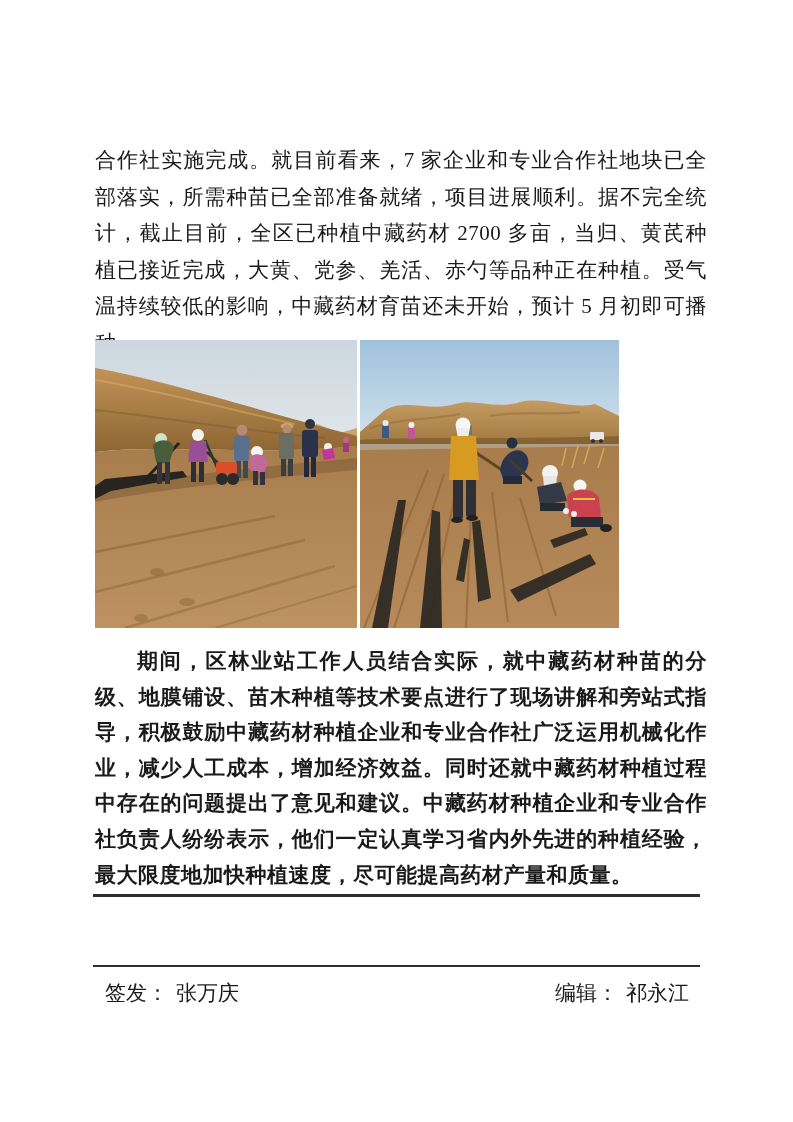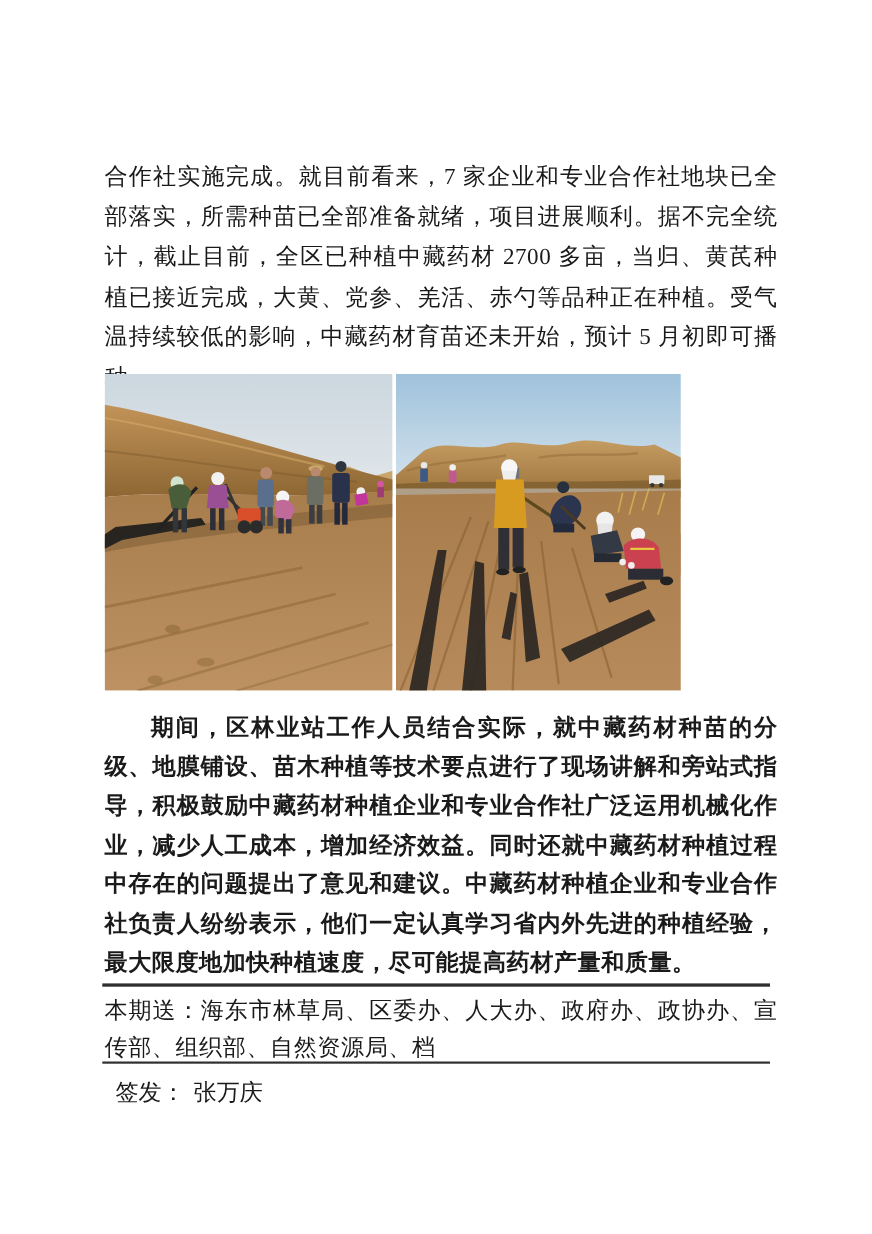--- a/index.html
+++ b/index.html
@@ -213,23 +213,25 @@
         <circle cx="206" cy="171" r="3" fill="#eeeeee"></circle>
         <circle cx="214" cy="174" r="3" fill="#eeeeee"></circle>
       </svg>
     </figure>
   </div>
 
   <p class="body-text para2">期间，区林业站工作人员结合实际，就中藏药材种苗的分级、地膜铺设、苗木种植等技术要点进行了现场讲解和旁站式指导，积极鼓励中藏药材种植企业和专业合作社广泛运用机械化作业，减少人工成本，增加经济效益。同时还就中藏药材种植过程中存在的问题提出了意见和建议。中藏药材种植企业和专业合作社负责人纷纷表示，他们一定认真学习省内外先进的种植经验，最大限度地加快种植速度，尽可能提高药材产量和质量。</p>
 
   <div class="rule rule-top"></div>
 
-  <p class="distribution">本期送：海东市林草局、区委办、人大办、政府办、政协办、宣传部、组织部、自然资源局、档</p>
 
   <div class="rule rule-bottom"></div>
 
   <div class="sig-row">
     <span>
       <span>签发：</span><span class="sig-name">张万庆</span>
     </span>
+    <span>
+      <span>编辑：</span><span class="sig-name">祁永江</span>
+    </span>
   </div>
 
 </div>
 
 </body></html>

